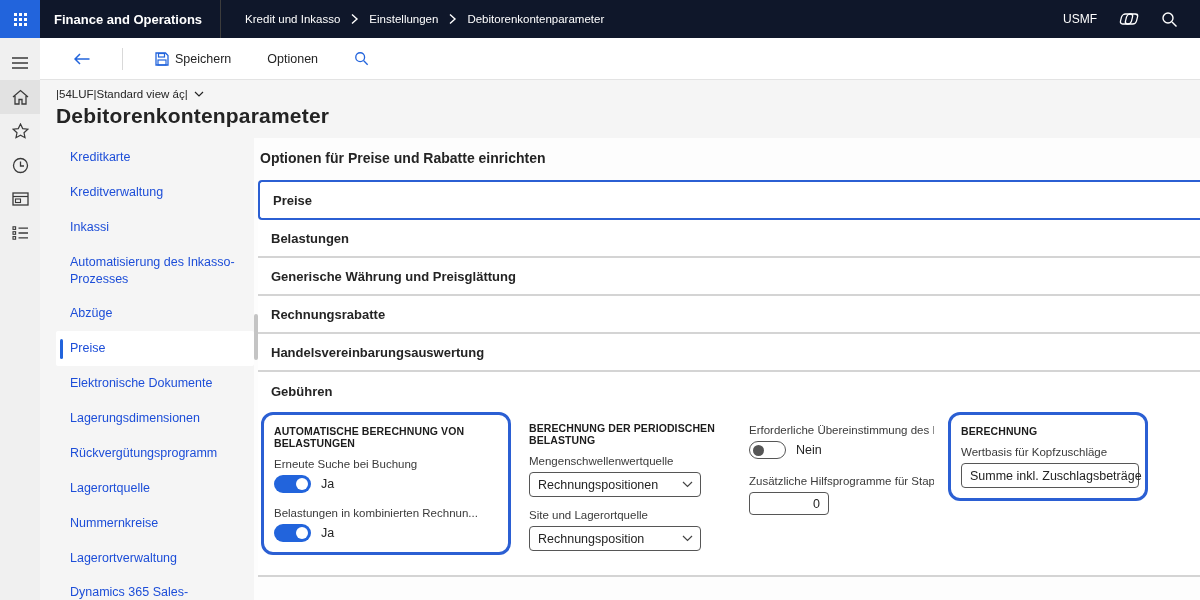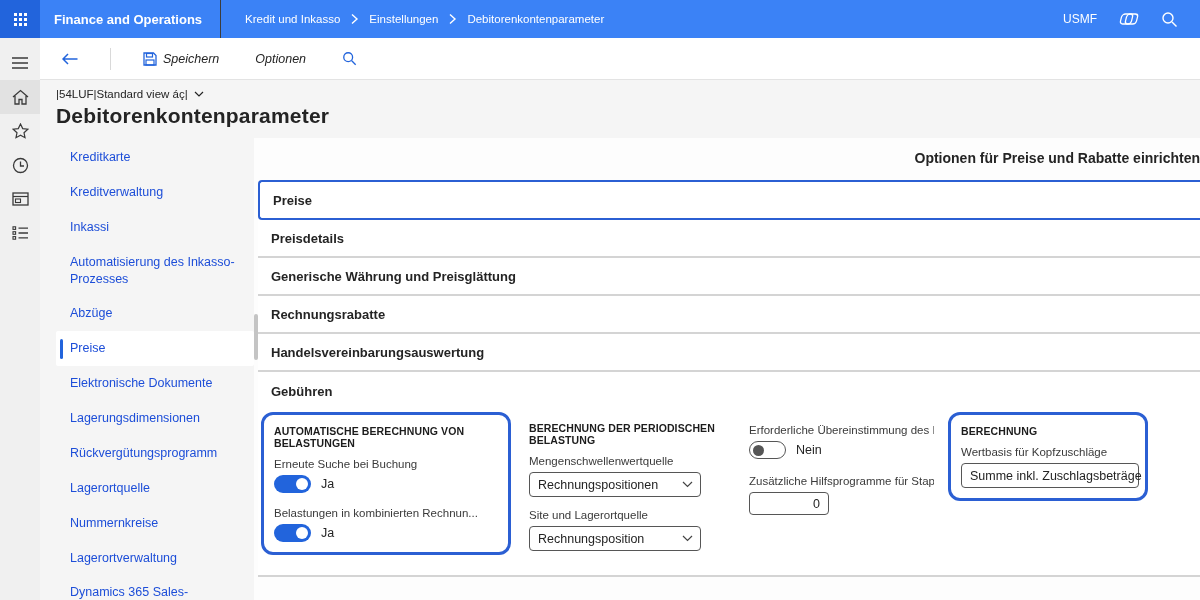--- a/index.html
+++ b/index.html
@@ -1,60 +1,60 @@
 <!DOCTYPE html>
 <html><head>
 <meta charset="utf-8">
 <style>
   * { box-sizing: border-box; margin: 0; padding: 0; }
   html,body { width:1200px; height:600px; overflow:hidden;
     font-family:"Liberation Sans", sans-serif; background:#f5f5f5; color:#242424; }
 
   
-  .topbar { height:38px; background:#3b82f6; display:flex; align-items:center; color:#fff; }
+  .topbar { height:38px; background:#0f172a; display:flex; align-items:center; color:#fff; }
   .waffle-btn { width:40px; height:38px; background:#2264dc; display:flex; align-items:center; justify-content:center; cursor:pointer; }
   .waffle { display:grid; grid-template-columns:repeat(3,3px); grid-template-rows:repeat(3,3px); gap:2px; }
   .waffle span { background:#fff; width:3px; height:3px; }
   .app-name { font-size:13px; font-weight:700; padding:0 18px 0 14px; white-space:nowrap; }
   .tb-divider { width:1px; height:38px; background:#3c3c3c; }
   .breadcrumb { display:flex; align-items:center; gap:10px; font-size:11.5px; margin-left:24px; }
   .crumb { cursor:pointer; white-space:nowrap; }
   .crumb-sep svg { display:block; }
   .topbar-right { margin-left:auto; display:flex; align-items:center; gap:22px; padding-right:22px; }
   .company { font-size:12px; cursor:pointer; }
   .tb-icon { display:flex; align-items:center; cursor:pointer; }
 
   
   .frame { display:flex; height:562px; }
   .rail { width:40px; background:#f0f0f0; display:flex; flex-direction:column; align-items:center; padding-top:8px; flex-shrink:0; }
   .rail-item { width:40px; height:34px; display:flex; align-items:center; justify-content:center; cursor:pointer; }
   .rail-item.active { background:#e2e2e2; }
   .right-col { flex:1; display:flex; flex-direction:column; min-width:0; }
 
   
-  .actionbar { height:42px; background:#fff; border-bottom:1px solid #e3e3e3; display:flex; align-items:center; padding-left:12px; gap:16px;font-style:italic; }
+  .actionbar { height:42px; background:#fff; border-bottom:1px solid #e3e3e3; display:flex; align-items:center; padding-left:24px; gap:16px; }
   .ab-btn { display:flex; align-items:center; gap:6px; font-size:12.5px; padding:6px 10px; border-radius:3px; cursor:pointer; color:#242424; }
   .ab-divider { width:1px; height:22px; background:#d9d9d9; margin:0 6px; }
   .ab-btn .lbl { font-weight:400; }
 
   
   .page { flex:1; padding:8px 0 0 16px; display:flex; flex-direction:column; min-height:0; }
   .view-row { display:flex; align-items:center; gap:6px; font-size:11.5px; color:#242424; cursor:pointer; width:max-content; }
   .page-title { font-size:21px; font-weight:700; margin-top:4px; letter-spacing:.2px; }
 
   
   .body-row { display:flex; margin-top:10px; flex:1; min-height:0; }
   .nav { width:198px; flex-shrink:0; position:relative; padding-top:2px; }
   .nav-item { position:relative; font-size:12.5px; color:#1d4ed8; padding:9px 14px 9px 14px; line-height:1.35; cursor:pointer; border-radius:2px; }
   .nav-item.active { background:#fff; font-weight:400; }
   .nav-item.active .selbar { position:absolute; left:4px; top:50%; transform:translateY(-50%); width:3px; height:20px; background:#2264dc; border-radius:2px; }
   .nav-scrollthumb { position:absolute; right:-4px; top:176px; width:4px; height:46px; background:#c4c4c4; border-radius:2px; }
 
   .content { flex:1; background:#fdfdfd; min-width:0; padding:12px 0 0 4px; }
-  .panel-title { font-size:14px; font-weight:700; padding-left:2px; margin-bottom:14px;text-align:right; }
+  .panel-title { font-size:14px; font-weight:700; padding-left:2px; margin-bottom:14px; }
 
   .section-row { height:38px; background:#fff; border-bottom:2px solid #d4d4d4; display:flex; align-items:center; padding-left:13px; font-size:13px; font-weight:700; cursor:pointer; }
   .section-row.focused { border:2px solid #2b5fd3; border-radius:4px 0 0 4px; border-right:none; height:40px; }
   .section-row.expanded { border-bottom:none; }
 
   
   .fields-row { background:#fff; border-bottom:2px solid #d4d4d4; display:flex; align-items:flex-start; padding:2px 0 14px 3px; }
   .group { padding:8px 10px 10px 10px; }
   .group.hl { border:3px solid #2b5fd3; border-radius:12px; }
   .g1 { width:250px; }
@@ -229,21 +229,21 @@
           <div class="nav-scrollthumb"></div>
         </nav>
 
         <section class="content">
           <div class="panel-title">Optionen für Preise und Rabatte einrichten</div>
 
           <div class="section-row focused">
             <span>Preise</span>
           </div>
           <div class="section-row">
-            <span>Preisdetails</span>
+            <span>Belastungen</span>
           </div>
           <div class="section-row">
             <span>Generische Währung und Preisglättung</span>
           </div>
           <div class="section-row">
             <span>Rechnungsrabatte</span>
           </div>
           <div class="section-row">
             <span>Handelsvereinbarungsauswertung</span>
           </div>

